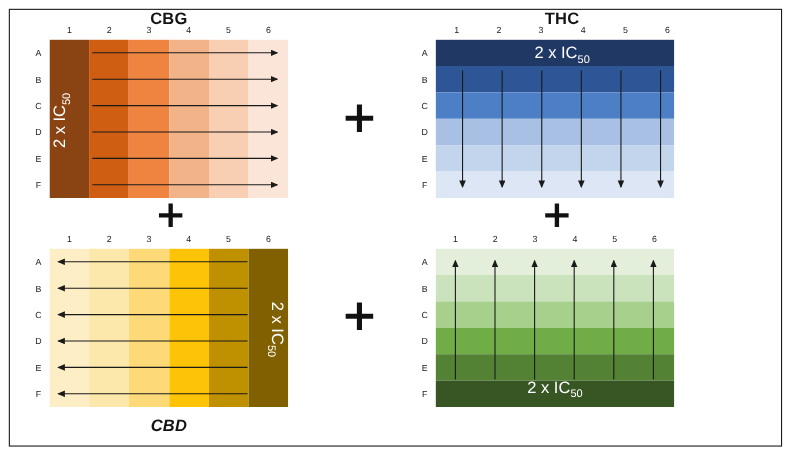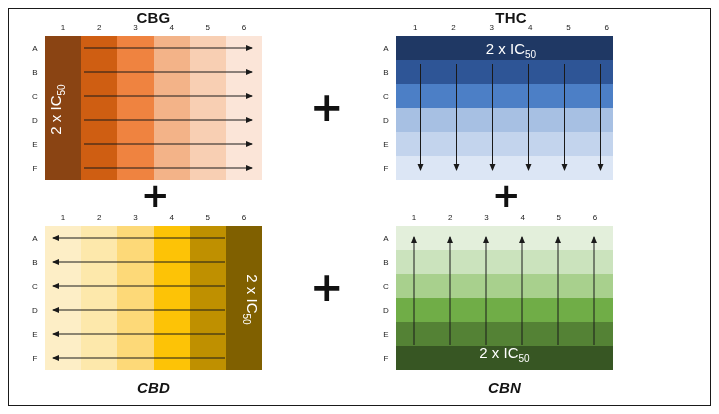--- a/index.html
+++ b/index.html
@@ -273,21 +273,20 @@
         <line x1="180" y1="36" x2="8" y2="36"></line>
         <line x1="180" y1="60" x2="8" y2="60"></line>
         <line x1="180" y1="84" x2="8" y2="84"></line>
         <line x1="180" y1="108" x2="8" y2="108"></line>
         <line x1="180" y1="132" x2="8" y2="132"></line>
       </g>
     </svg>
   </div>
 
   <div class="panel" style="left:396px;top:226px;width:217px;height:144px;">
-    <div class="panel-title title-bottom">CBN</div>
 
     <div class="col-labels" style="top:-14px;">
       <span>1</span>
       <span>2</span>
       <span>3</span>
       <span>4</span>
       <span>5</span>
       <span>6</span>
     </div>
 

